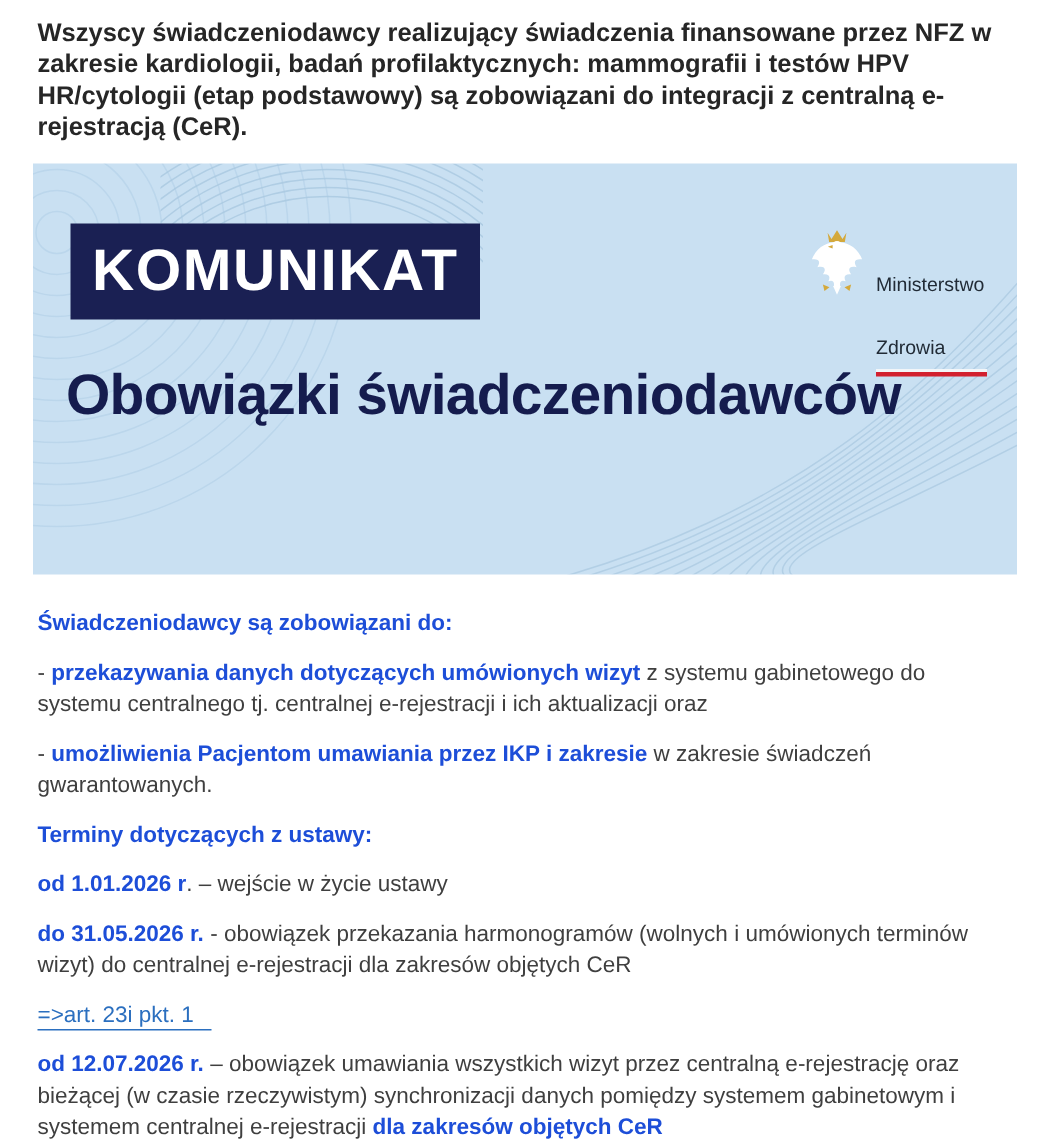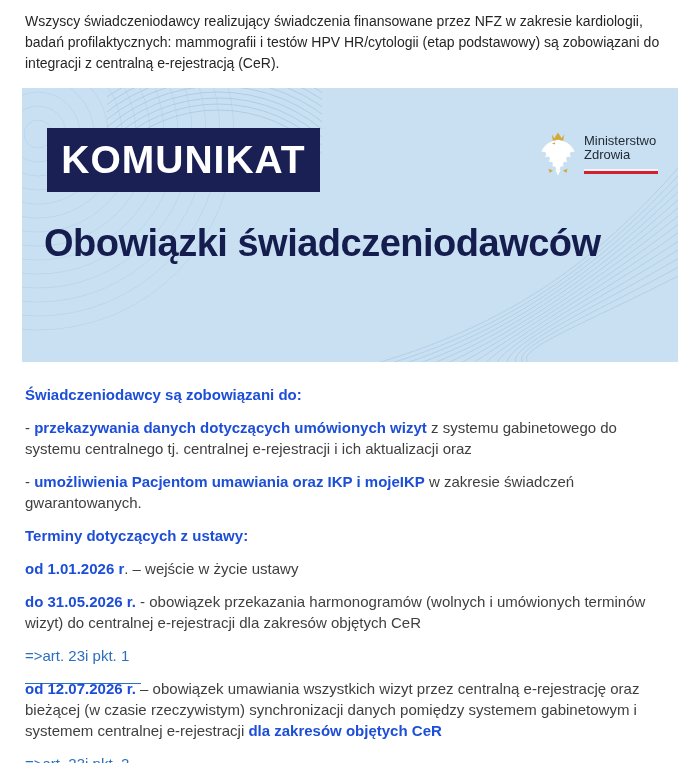--- a/index.html
+++ b/index.html
@@ -1,22 +1,22 @@
 <!DOCTYPE html>
 <html lang="pl"><head>
 <meta charset="utf-8">
 <style>
   * { margin: 0; padding: 0; box-sizing: border-box; }
   html, body { width: 700px; height: 763px; overflow: hidden; background: #ffffff; }
   body { font-family: "Liberation Sans", "DejaVu Sans", sans-serif; }
 
   .lead {
     margin: 11px 25px 0 25px;
-    font-size: 14px;
-    font-weight: normal;
+    font-size: 17px;
+    font-weight: bold;
     line-height: 21px;
     color: #262626;
     max-width: 652px;
   }
 
   .banner {
     position: relative;
     margin: 14px 22px 0 22px;
     width: 656px;
     height: 274px;
@@ -39,21 +39,21 @@
     letter-spacing: 1px;
     white-space: nowrap;
   }
 
   .logo {
     position: absolute;
     left: 517px; top: 43px;
     display: flex; align-items: flex-start; gap: 7px;
   }
   .logo-text { padding-top: 3px; }
-  .logo-name { font-size: 13px; line-height: 14px; color: #212b36; }
+  .logo-name { font-size: 13px; line-height: 14px; color: #212b36; margin-top: 28px; }
   .flag-bar {
     margin-top: 7px;
     width: 74px; height: 5px;
     background: #d2202f;
     border-top: 2px solid #f2f5f8;
   }
 
   .banner-title {
     position: absolute;
     left: 22px; top: 132px;
@@ -72,21 +72,21 @@
     max-width: 652px;
   }
   .content p { margin-bottom: 12px; }
   .content b, .content strong { color: #1d4ed8; }
   .content .hdr { font-weight: bold; color: #1d4ed8; }
   .content a {
     color: #2b6fbf;
     text-decoration: none;
     border-bottom: 1px solid #2b6fbf;
     padding-right: 12px;
-    padding-bottom: 19px;
+    padding-bottom: 1px;
     cursor: pointer;
   }
   .link-row { margin-bottom: 12px; }
 </style>
 </head>
 <body>
 
 <p class="lead">Wszyscy świadczeniodawcy realizujący świadczenia finansowane przez NFZ w zakresie kardiologii, badań profilaktycznych: mammografii i testów HPV HR/cytologii (etap podstawowy) są zobowiązani do integracji z centralną e-rejestracją (CeR).</p>
 
 <div class="banner">
@@ -170,21 +170,21 @@
     <div>Obowiązki świadczeniodawców</div>
   </div>
 </div>
 
 <div class="content">
 
   <p class="hdr">Świadczeniodawcy są zobowiązani do:</p>
 
   <p><span>- </span><strong>przekazywania danych dotyczących umówionych wizyt</strong><span> z systemu gabinetowego do systemu centralnego tj. centralnej e-rejestracji i ich aktualizacji oraz</span></p>
 
-  <p><span>- </span><strong>umożliwienia Pacjentom umawiania oraz IKP i mojeIKP</strong><span> w zakresie świadczeń gwarantowanych.</span></p>
+  <p><span>- </span><strong>umożliwienia Pacjentom umawiania przez IKP i zakresie</strong><span> w zakresie świadczeń gwarantowanych.</span></p>
 
   <p class="hdr">Terminy dotyczących z ustawy:</p>
 
   <p><strong>od 1.01.2026 r</strong><span>. – wejście w życie ustawy</span></p>
 
   <p><strong>do 31.05.2026 r.</strong><span> - obowiązek przekazania harmonogramów (wolnych i umówionych terminów wizyt) do centralnej e-rejestracji dla zakresów objętych CeR</span></p>
 
   <p class="link-row"><a href="#">=&gt;art. 23i pkt. 1</a></p>
 
   <p><strong>od 12.07.2026 r.</strong><span> – obowiązek umawiania wszystkich wizyt przez centralną e-rejestrację oraz bieżącej (w czasie rzeczywistym) synchronizacji danych pomiędzy systemem gabinetowym i systemem centralnej e-rejestracji </span><strong>dla zakresów objętych CeR</strong></p>

